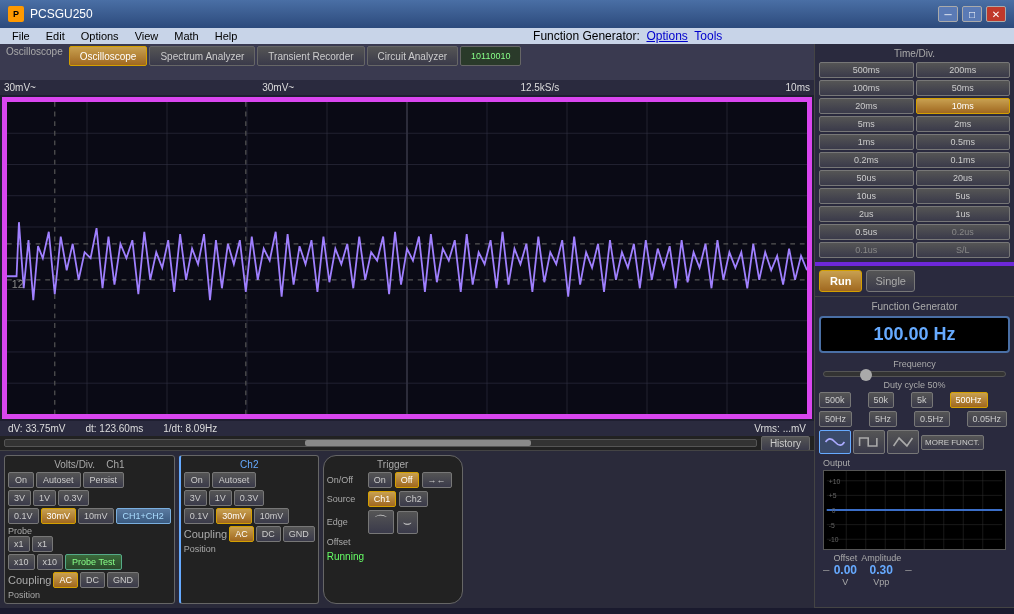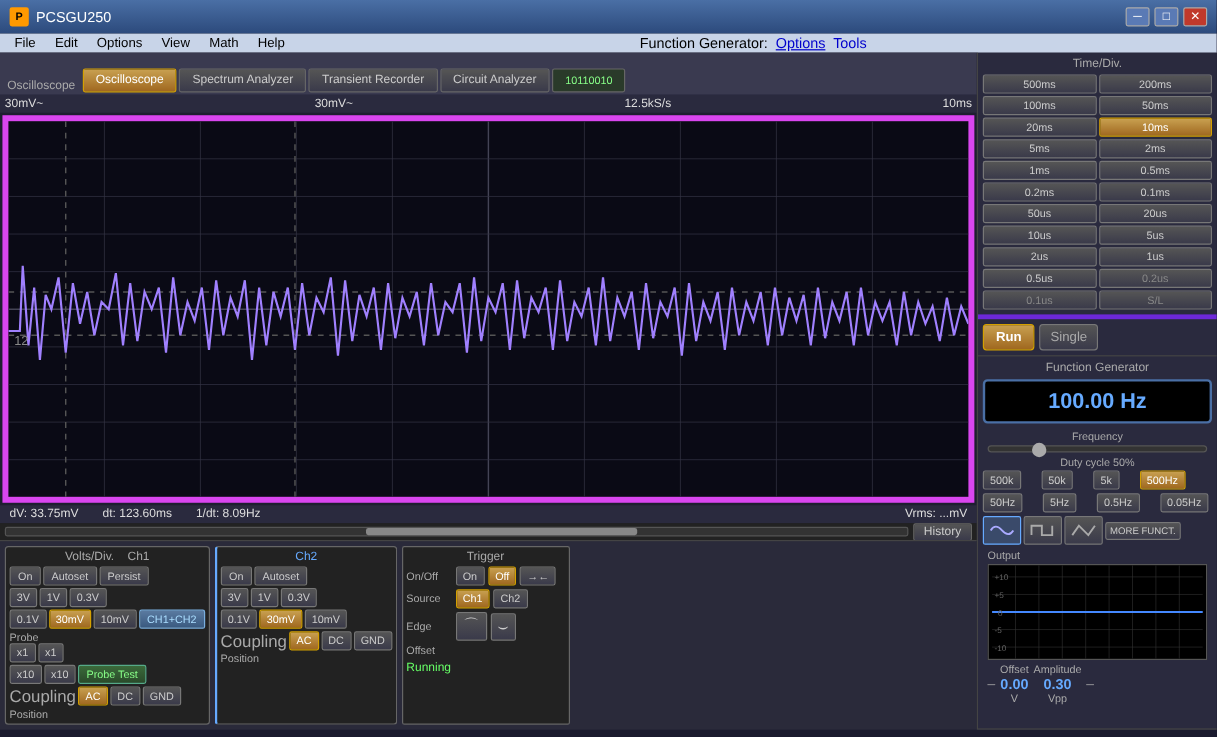--- a/index.html
+++ b/index.html
@@ -43,21 +43,21 @@
     .left-panel {
       flex: 1;
       display: flex;
       flex-direction: column;
       background: #1e1e30;
     }
     
     .tab-bar {
       background: #3a3a50;
       display: flex;
-      align-items: flex-end;
+      align-items: flex-start;
       height: 36px;
       padding: 2px;
       gap: 2px;
     }
     .tab-section-label { color: #aaa; font-size: 10px; margin: 0 4px; }
     
     .tab-btn {
       height: 20px;
       padding: 0 10px;
       border: 1px solid #666;
@@ -151,30 +151,30 @@
       cursor: pointer;
       border-radius: 2px;
       white-space: nowrap;
     }
     .ctrl-btn.highlight { background: linear-gradient(to bottom, #5a7aa0, #3a5a80); border-color: #7aafdf; color: #adf; }
     .ctrl-btn.green { background: linear-gradient(to bottom, #3a6a3a, #2a4a2a); color: #8f8; border-color: #5a8; }
     .volt-btn { padding: 2px 5px; background: linear-gradient(to bottom, #555, #3a3a4a); border: 1px solid #777; color: #ccc; font-size: 9px; cursor: pointer; border-radius: 2px; }
     .volt-btn.active { background: linear-gradient(to bottom, #c8a050, #a06820); border-color: #d4a000; color: #fff; }
     
     .coupling-row { display: flex; align-items: center; gap: 2px; margin-top: 2px; }
-    .coupling-label { font-size: 14px; color: #aaa; }
+    .coupling-label { font-size: 11px; color: #aaa; }
     
     .position-row { display: flex; align-items: center; gap: 2px; margin-top: 2px; }
     .position-label { font-size: 9px; color: #aaa; }
     
     .probe-section { font-size: 9px; color: #aaa; margin-top: 2px; }
     
     .trigger-panel {
       border: 1px solid #666;
-      border-radius: 2px;
+      border-radius: 13px;
       padding: 3px;
       background: #222;
       min-width: 140px;
     }
     .trigger-label { font-size: 10px; color: #aaa; margin-bottom: 2px; text-align: center; }
     
     .trig-row { display: flex; align-items: center; gap: 3px; margin-bottom: 3px; }
     .trig-row-label { font-size: 9px; color: #aaa; min-width: 38px; }
     
     .right-panel {

